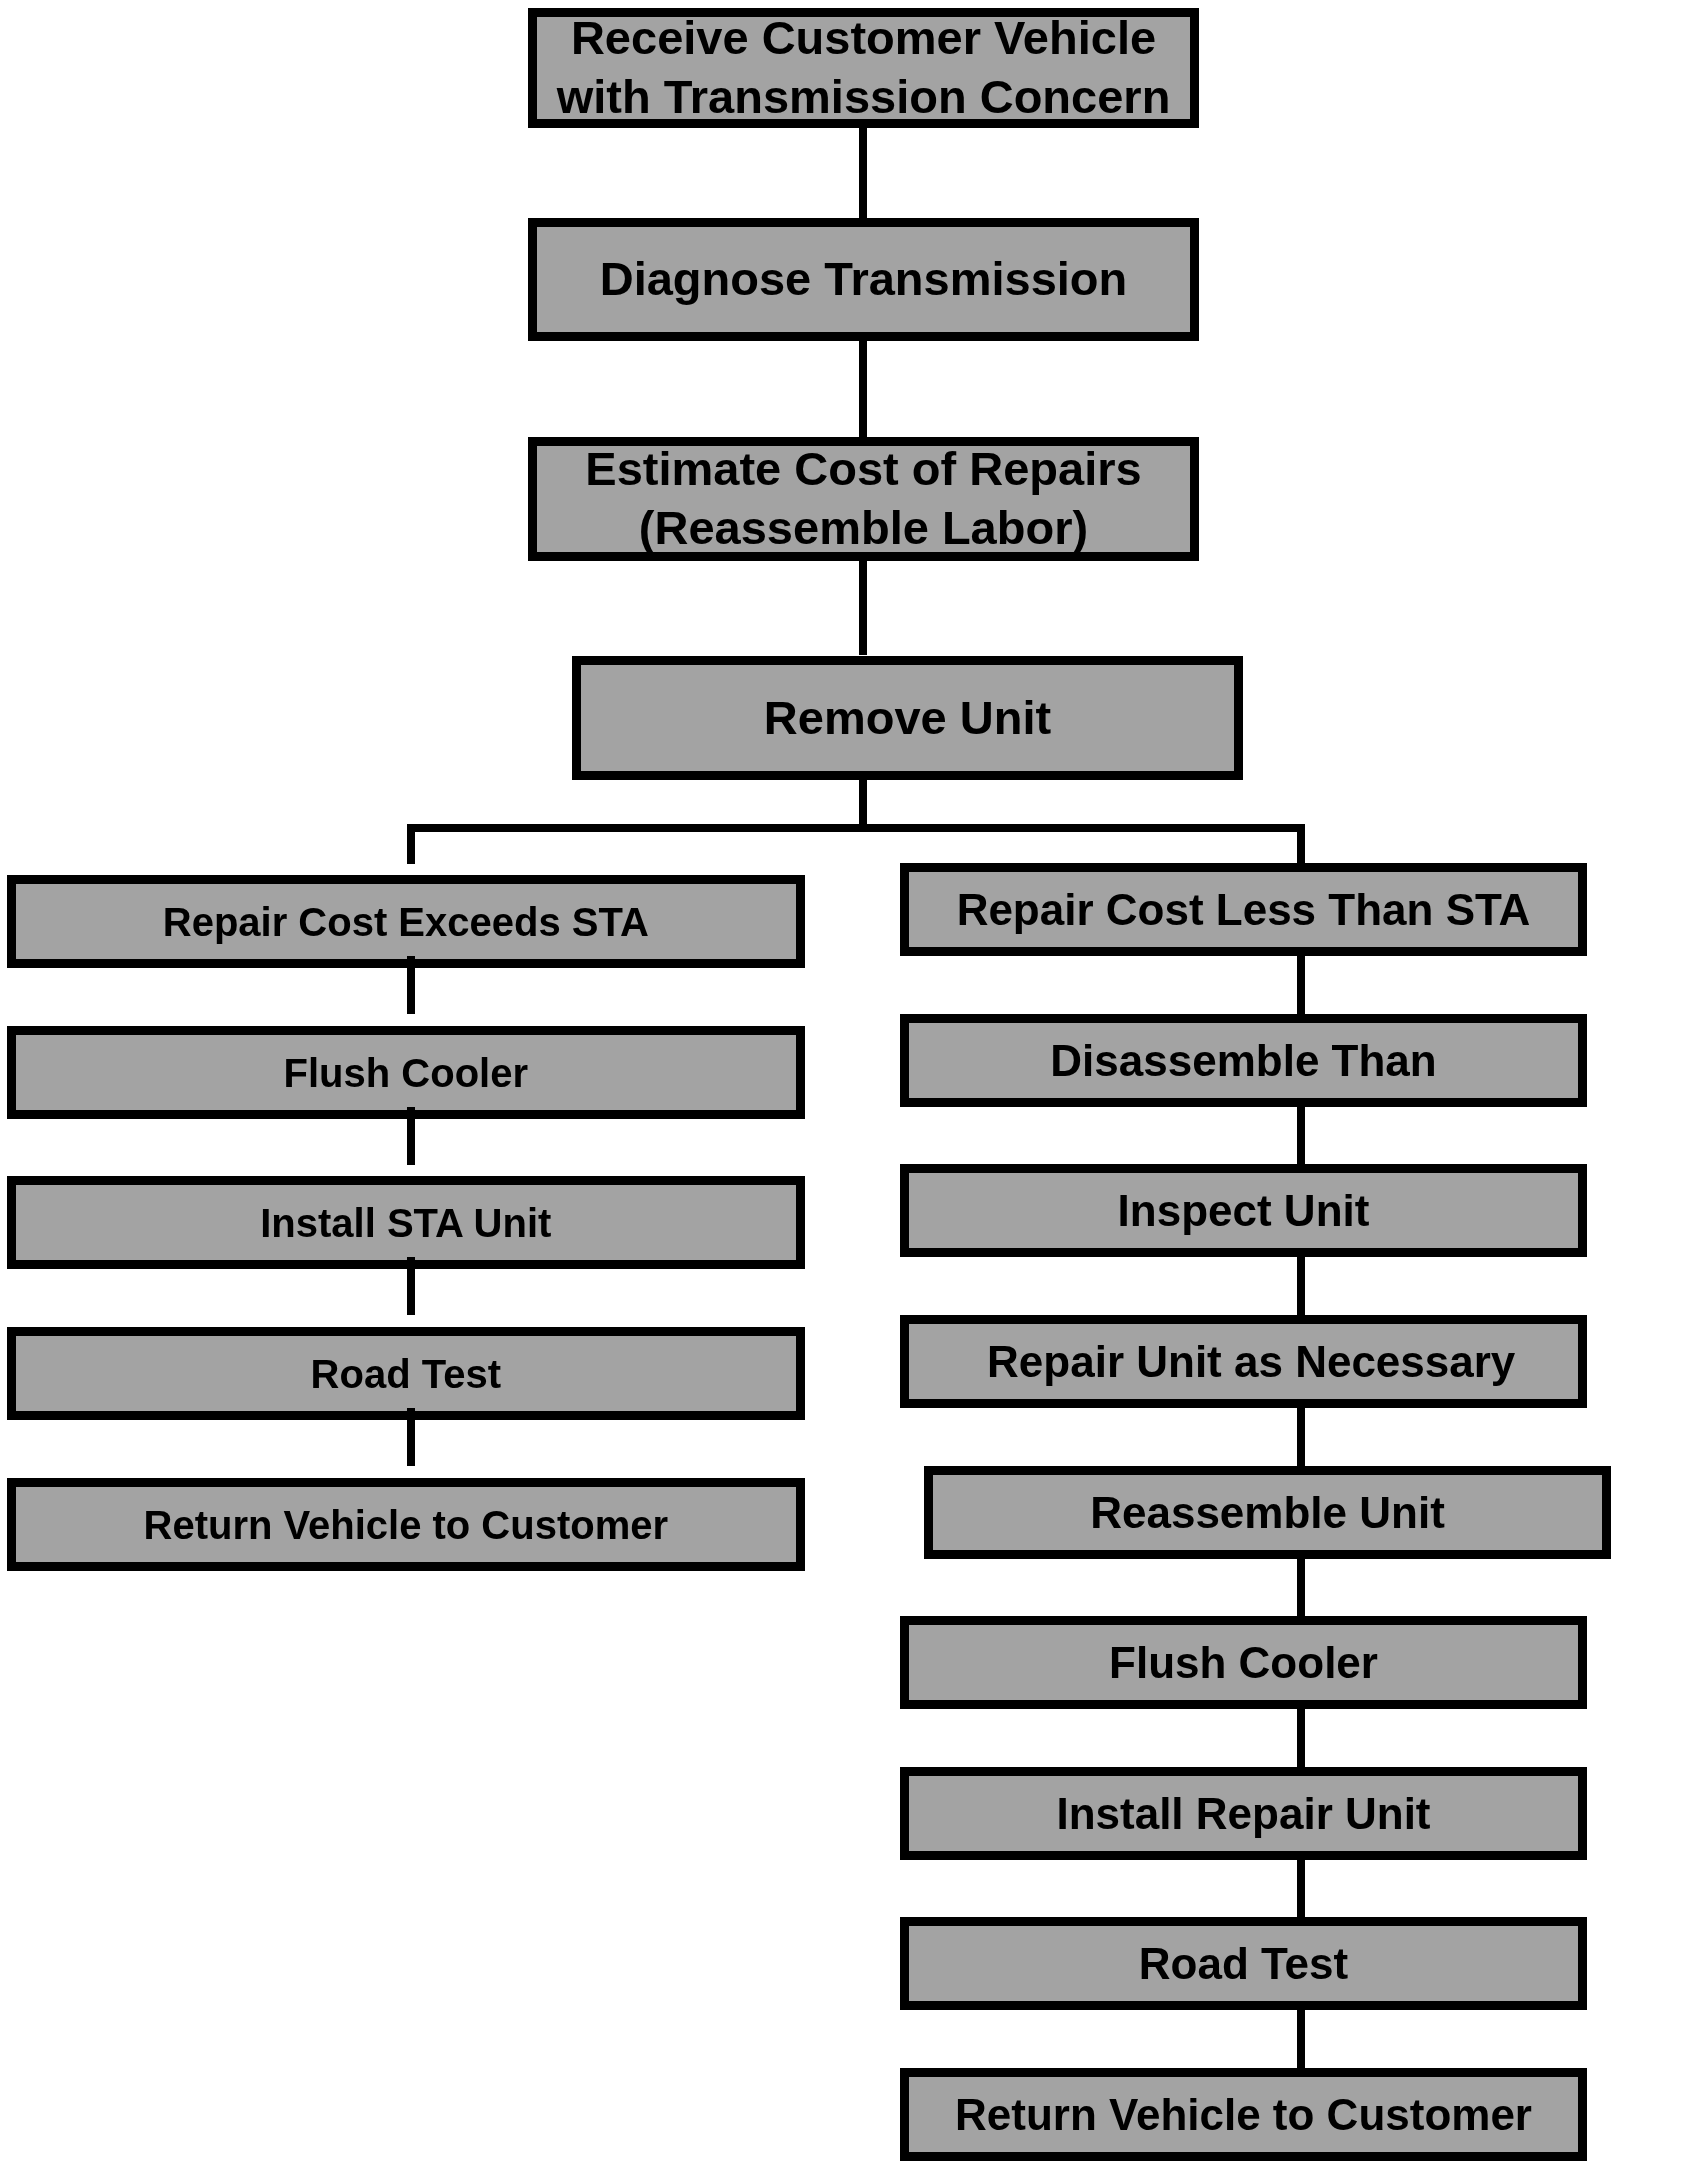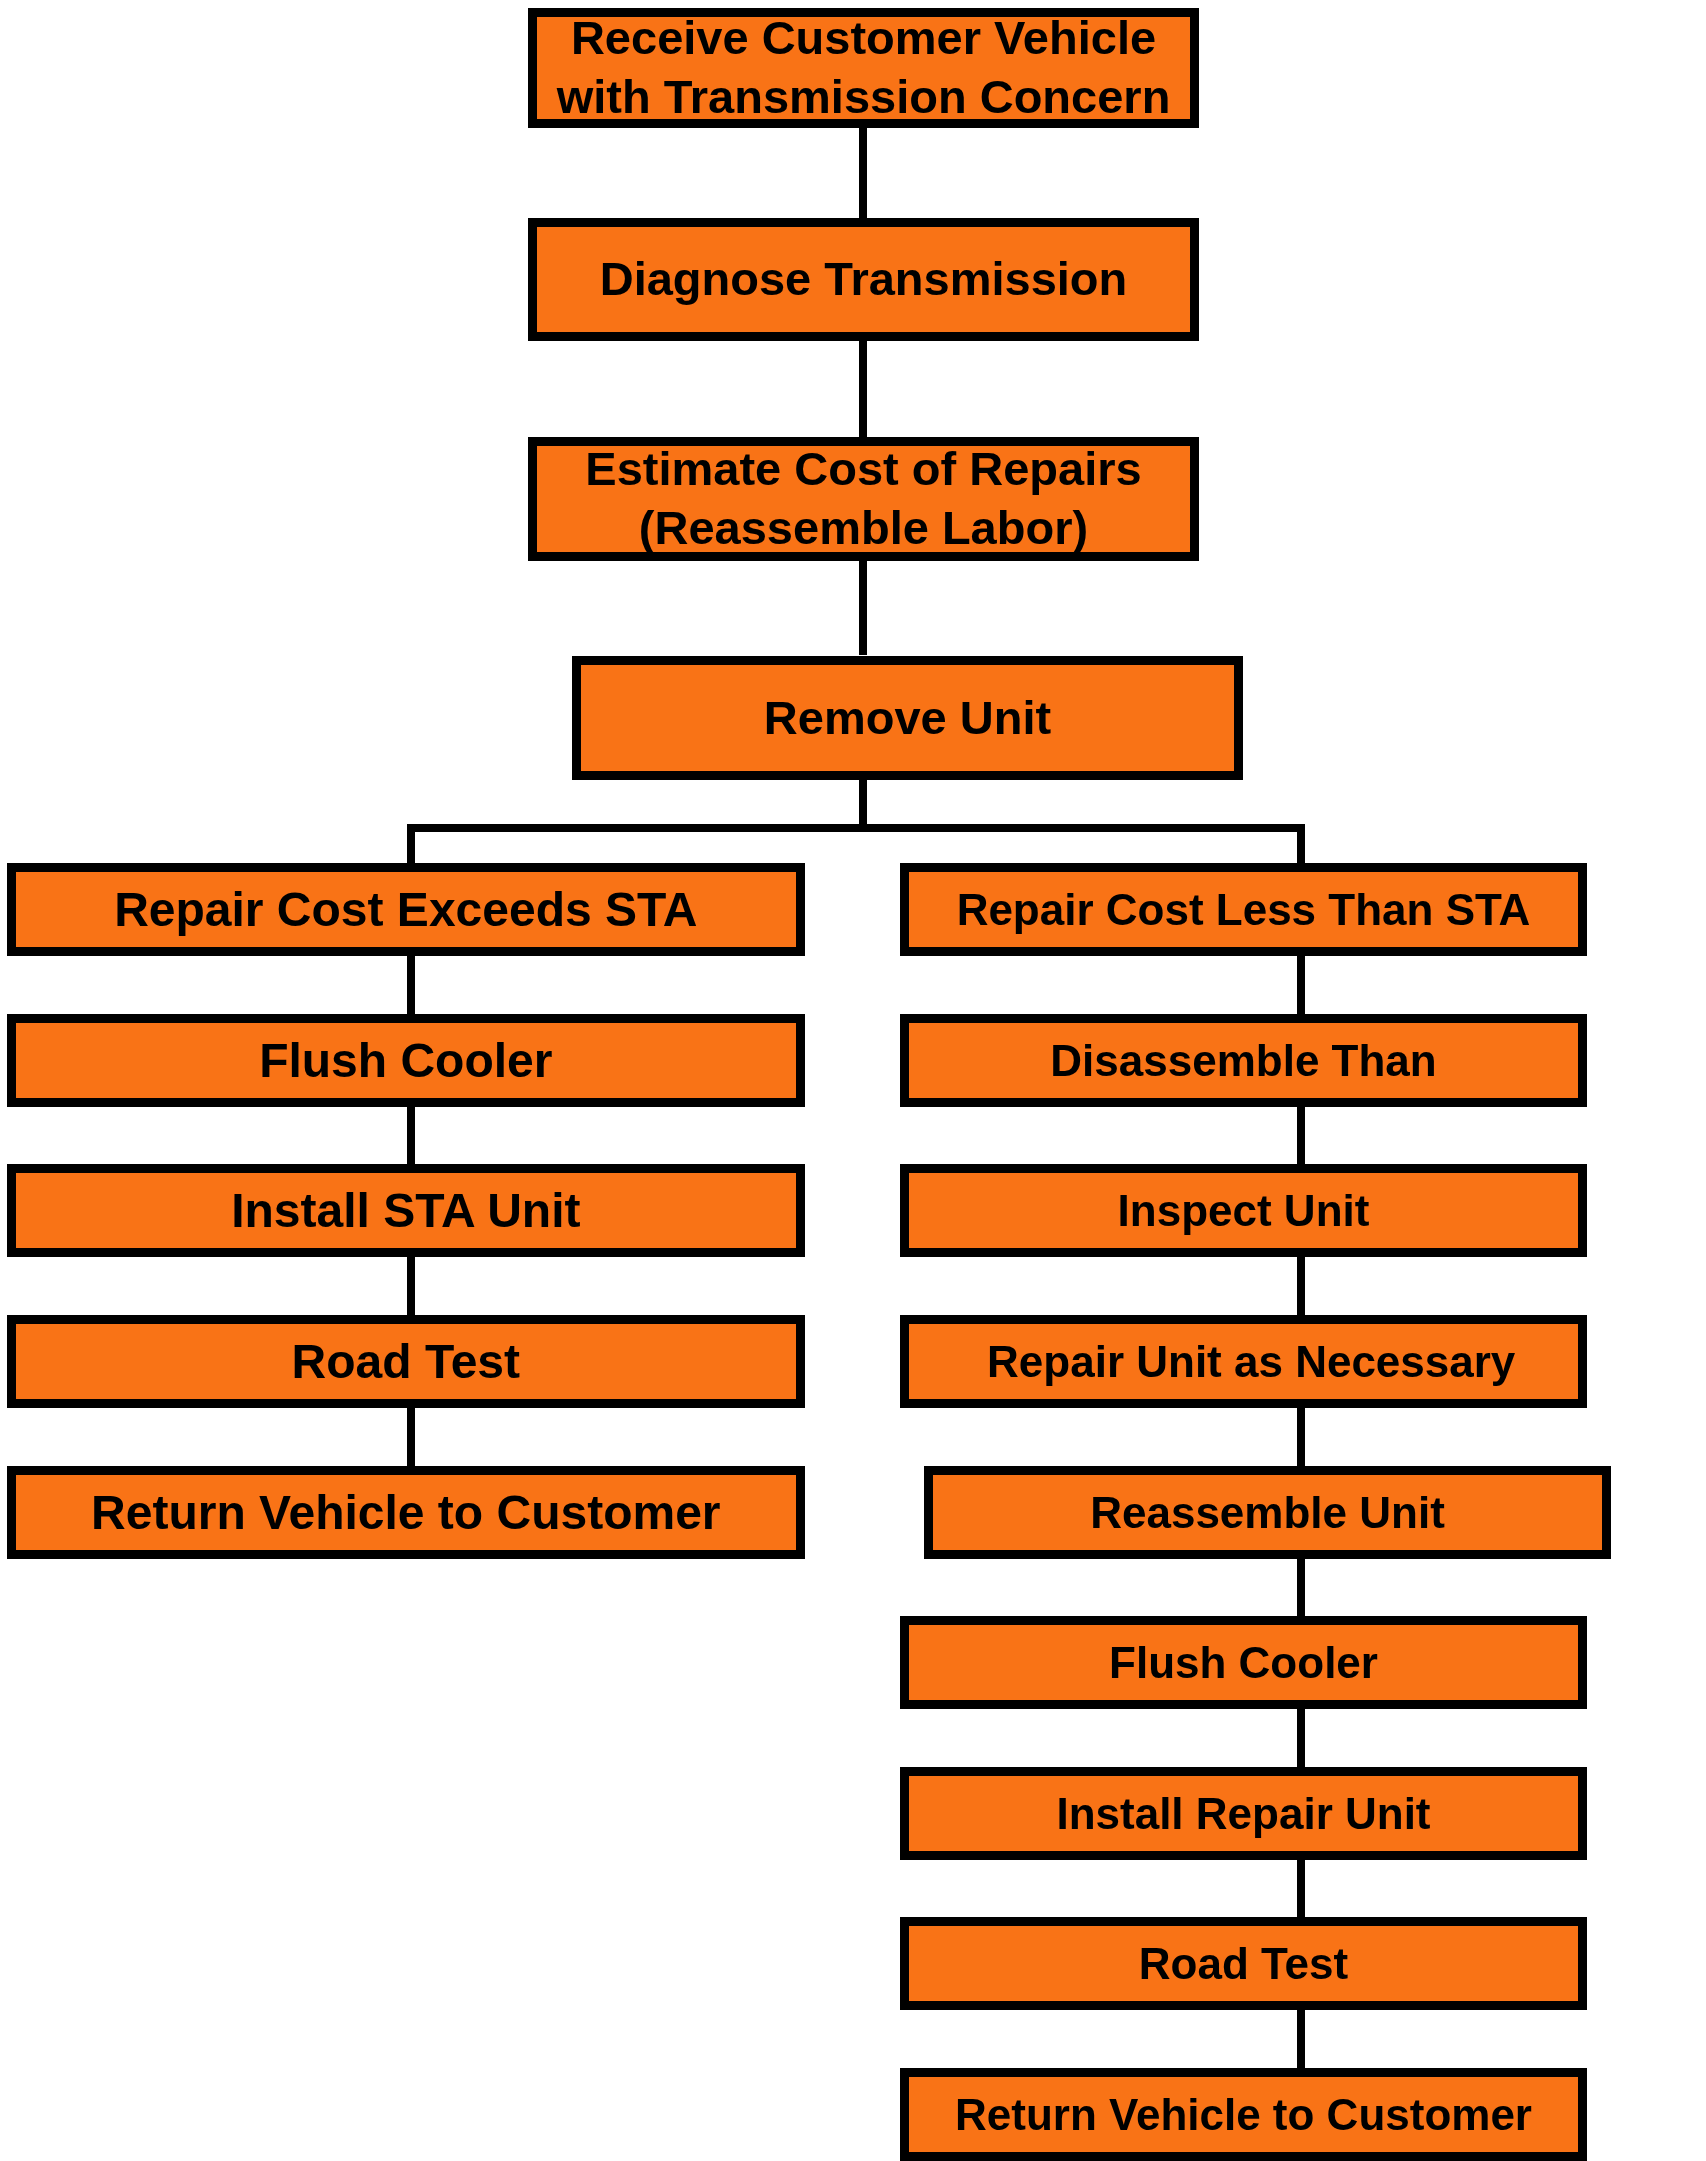--- a/index.html
+++ b/index.html
@@ -12,39 +12,40 @@
     width: 1707px;
     height: 2161px;
     background: #ffffff;
     font-family: "Liberation Sans", sans-serif;
     color: #000000;
   }
   .node {
     position: absolute;
     box-sizing: border-box;
     border: 9px solid #000000;
-    background: #f97316;
+    background: #a3a3a3;
     display: flex;
     align-items: center;
     justify-content: center;
     text-align: center;
     font-weight: bold;
     line-height: 1.25;
     padding: 0 10.6px;
   }
   .node.main {
     left: 528px;
     width: 671px;
     font-size: 47px;
   }
   .node.leftcol {
     left: 6.8px;
     width: 798px;
-    font-size: 48px;
+    font-size: 40px;
     height: 93px;
+    margin-top: 12px;
   }
   .node.rightcol {
     left: 900px;
     width: 687px;
     font-size: 44px;
     height: 93px;
   }
   .edge {
     position: absolute;
     background: #000000;

